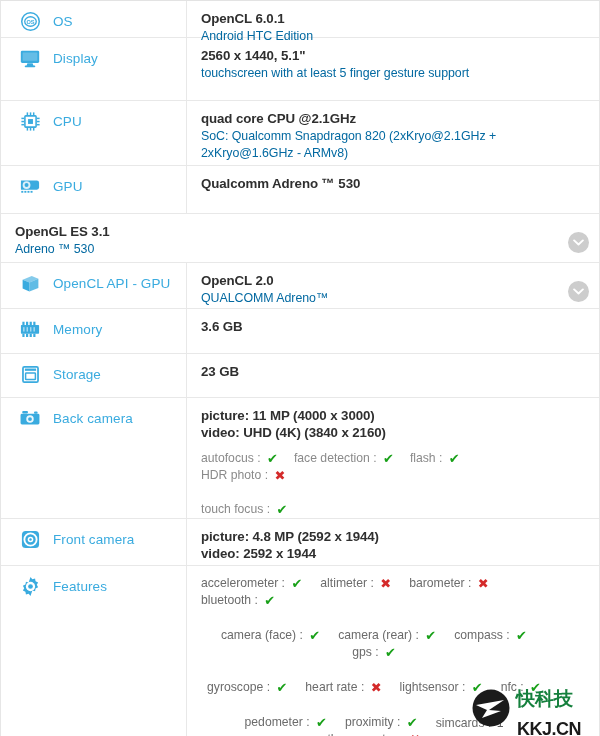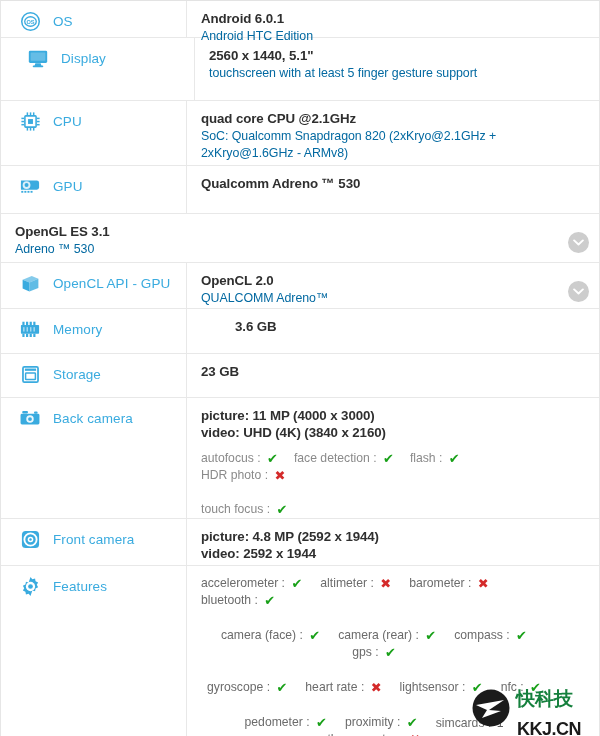--- a/index.html
+++ b/index.html
@@ -148,25 +148,25 @@
         <span class="icon-wrap">
           <svg width="21" height="21" viewBox="0 0 24 24">
             <circle cx="12" cy="12" r="10" fill="none" stroke="#3aabdf" stroke-width="1.7"></circle>
             <ellipse cx="12" cy="12" rx="6.6" ry="5.4" fill="none" stroke="#3aabdf" stroke-width="1.5"></ellipse>
             <text x="12" y="14.6" font-size="6.4" font-weight="bold" fill="#3aabdf" text-anchor="middle" font-family="Liberation Sans, sans-serif">OS</text>
           </svg>
         </span>
         <span class="label-text">OS</span>
       </div>
       <div class="cell-value">
-        <div class="v-main">Android 6.0.1</div>
+        <div class="v-main">OpenCL 6.0.1</div>
         <div class="v-sub wrap">Android HTC Edition</div>
       </div>
     </div>
-    <div class="row" style="height:63px;padding-left:8px;">
+    <div class="row" style="height:63px;">
       <div class="cell-label">
         <span class="icon-wrap">
           <svg width="22" height="21" viewBox="0 0 24 24">
             <rect x="1.5" y="3" width="21" height="14" rx="1.6" fill="#3aabdf"></rect>
             <rect x="3.6" y="5" width="16.8" height="9.6" rx="0.8" fill="#ffffff" opacity="0.22"></rect>
             <path d="M9 17.5h6l1 3H8z" fill="#3aabdf"></path>
             <rect x="6" y="20" width="12" height="1.9" rx="0.9" fill="#3aabdf"></rect>
           </svg>
         </span>
         <span class="label-text">Display</span>
@@ -255,21 +255,21 @@
         <div class="v-sub wrap">QUALCOMM Adreno™</div>
         <div class="chevron">
           <span>
             <svg width="11" height="7" viewBox="0 0 12 8">
               <path d="M1 1.6 6 6.2l5-4.6" fill="none" stroke="#ffffff" stroke-width="2.2" stroke-linecap="round" stroke-linejoin="round"></path>
             </svg>
           </span>
         </div>
       </div>
     </div>
-    <div class="row" style="height:45px;gap:34px;">
+    <div class="row" style="height:45px;">
       <div class="cell-label">
         <span class="icon-wrap">
           <svg width="22" height="20" viewBox="0 0 24 22">
             <rect x="2" y="6.6" width="20" height="9.6" rx="0.8" fill="#3aabdf"></rect>
             <g fill="#3aabdf">
               <rect x="3.6" y="3" width="2.4" height="3.6"></rect>
               <rect x="7.6" y="3" width="2.4" height="3.6"></rect>
               <rect x="11.6" y="3" width="2.4" height="3.6"></rect>
               <rect x="15.6" y="3" width="2.4" height="3.6"></rect>
               <rect x="3.6" y="16.2" width="2.4" height="3.6"></rect>

